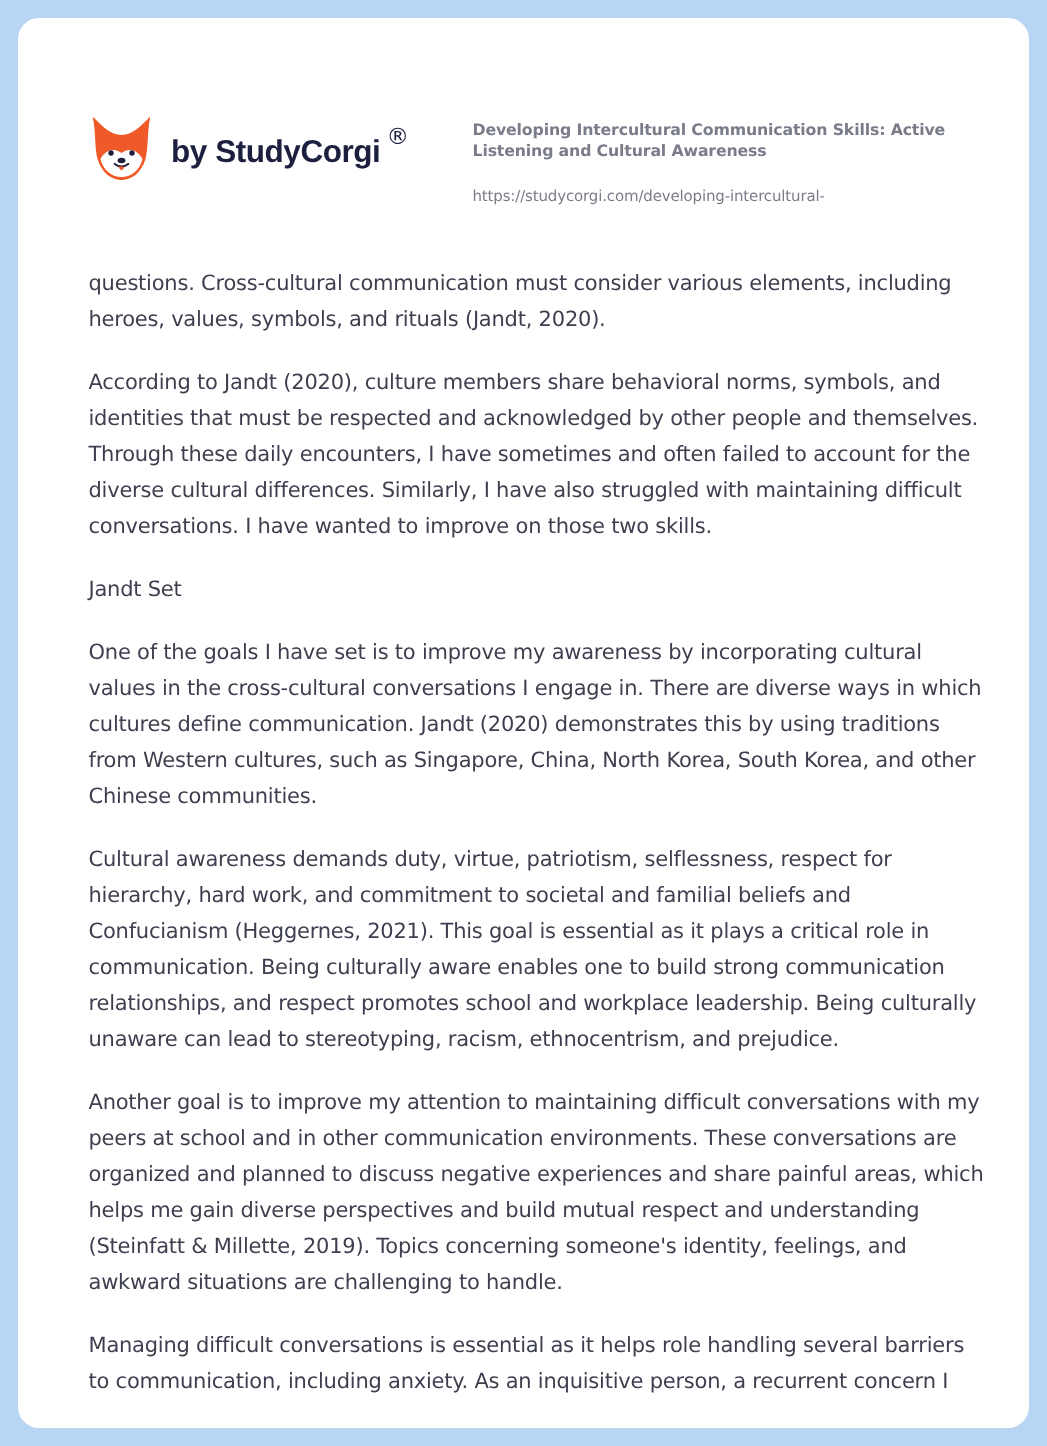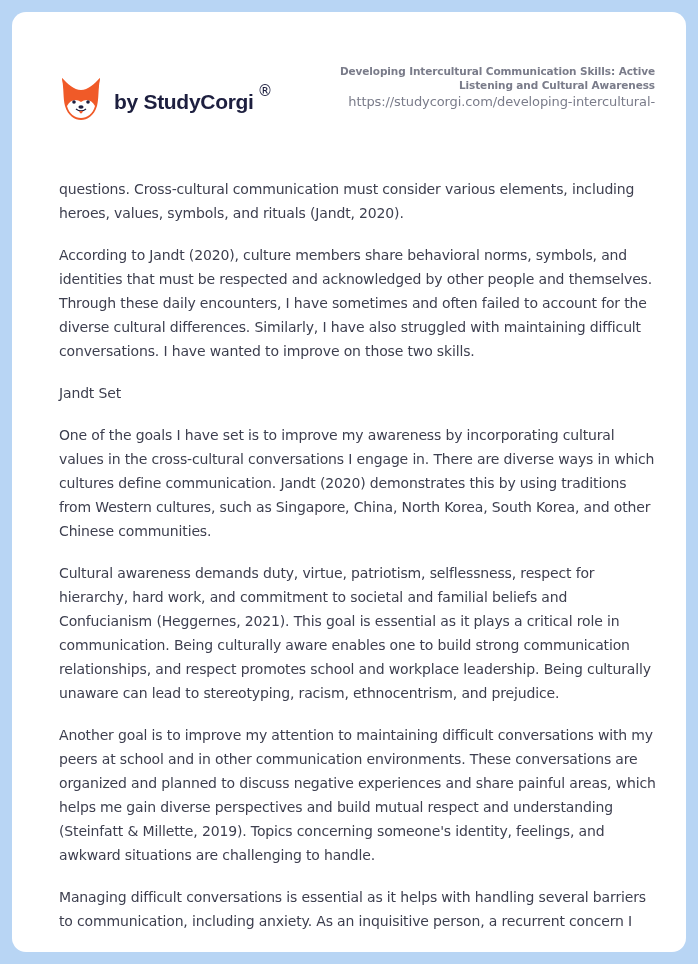--- a/index.html
+++ b/index.html
@@ -57,36 +57,35 @@
       font-family: "DejaVu Sans", sans-serif;
       font-size: 15px;
       color: #1d1f3f;
       position: relative;
       top: -8px;
       margin-left: 4px;
     }
     .doc-meta {
       position: absolute;
       right: 31px;
-      top: 52px;
+      top: 68px;
       width: 340px;
-      text-align: right;
     }
     .doc-title {
       font-family: "DejaVu Sans", sans-serif;
       font-weight: bold;
       font-size: 10.5px;
       line-height: 14px;
       color: #7a7c8a;
       letter-spacing: -0.1px;
     }
     .doc-url {
-      margin-top: 3px;
+      margin-top: 17px;
       font-family: "DejaVu Sans", sans-serif;
-      font-size: 13px;
+      font-size: 10px;
       line-height: 13px;
       color: #7a7c8a;
       letter-spacing: -0.1px;
     }
     .content {
       position: absolute;
       left: 47px;
       top: 165px;
       width: 598px;
     }
@@ -135,15 +134,15 @@
     </div>
   </div>
 
   <div class="content">
     <p>questions. Cross-cultural communication must consider various elements, including heroes, values, symbols, and rituals (Jandt, 2020).</p>
     <p>According to Jandt (2020), culture members share behavioral norms, symbols, and identities that must be respected and acknowledged by other people and themselves. Through these daily encounters, I have sometimes and often failed to account for the diverse cultural differences. Similarly, I have also struggled with maintaining difficult conversations. I have wanted to improve on those two skills.</p>
     <p>Jandt Set</p>
     <p>One of the goals I have set is to improve my awareness by incorporating cultural values in the cross-cultural conversations I engage in. There are diverse ways in which cultures define communication. Jandt (2020) demonstrates this by using traditions from Western cultures, such as Singapore, China, North Korea, South Korea, and other Chinese communities.</p>
     <p>Cultural awareness demands duty, virtue, patriotism, selflessness, respect for hierarchy, hard work, and commitment to societal and familial beliefs and Confucianism (Heggernes, 2021). This goal is essential as it plays a critical role in communication. Being culturally aware enables one to build strong communication relationships, and respect promotes school and workplace leadership. Being culturally unaware can lead to stereotyping, racism, ethnocentrism, and prejudice.</p>
     <p>Another goal is to improve my attention to maintaining difficult conversations with my peers at school and in other communication environments. These conversations are organized and planned to discuss negative experiences and share painful areas, which helps me gain diverse perspectives and build mutual respect and understanding (Steinfatt &amp; Millette, 2019). Topics concerning someone's identity, feelings, and awkward situations are challenging to handle.</p>
-    <p>Managing difficult conversations is essential as it helps with handling several barriers to communication, including anxiety. As an inquisitive person, a recurrent concern I</p>
+    <p>Managing difficult conversations is essential as it helps role handling several barriers to communication, including anxiety. As an inquisitive person, a recurrent concern I</p>
   </div>
 </div>
 
 </body></html>

